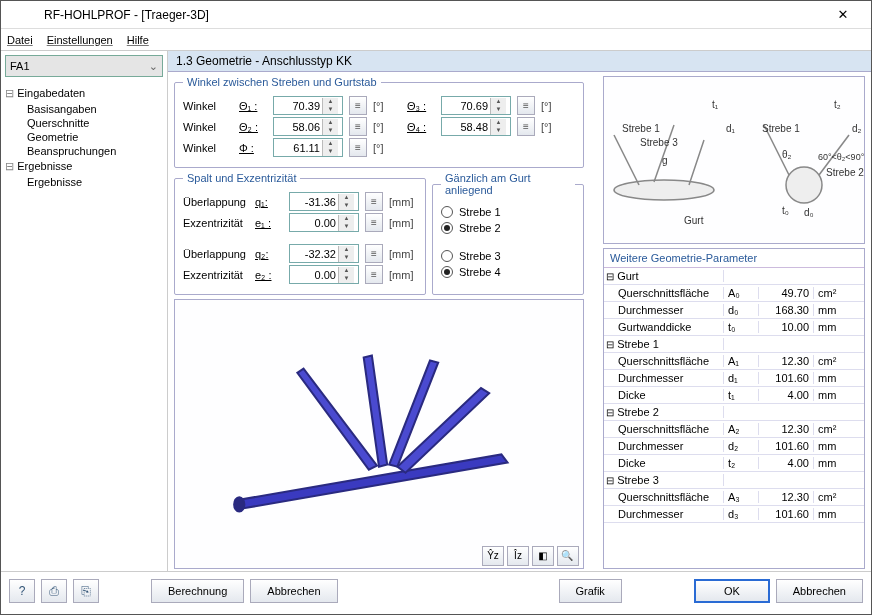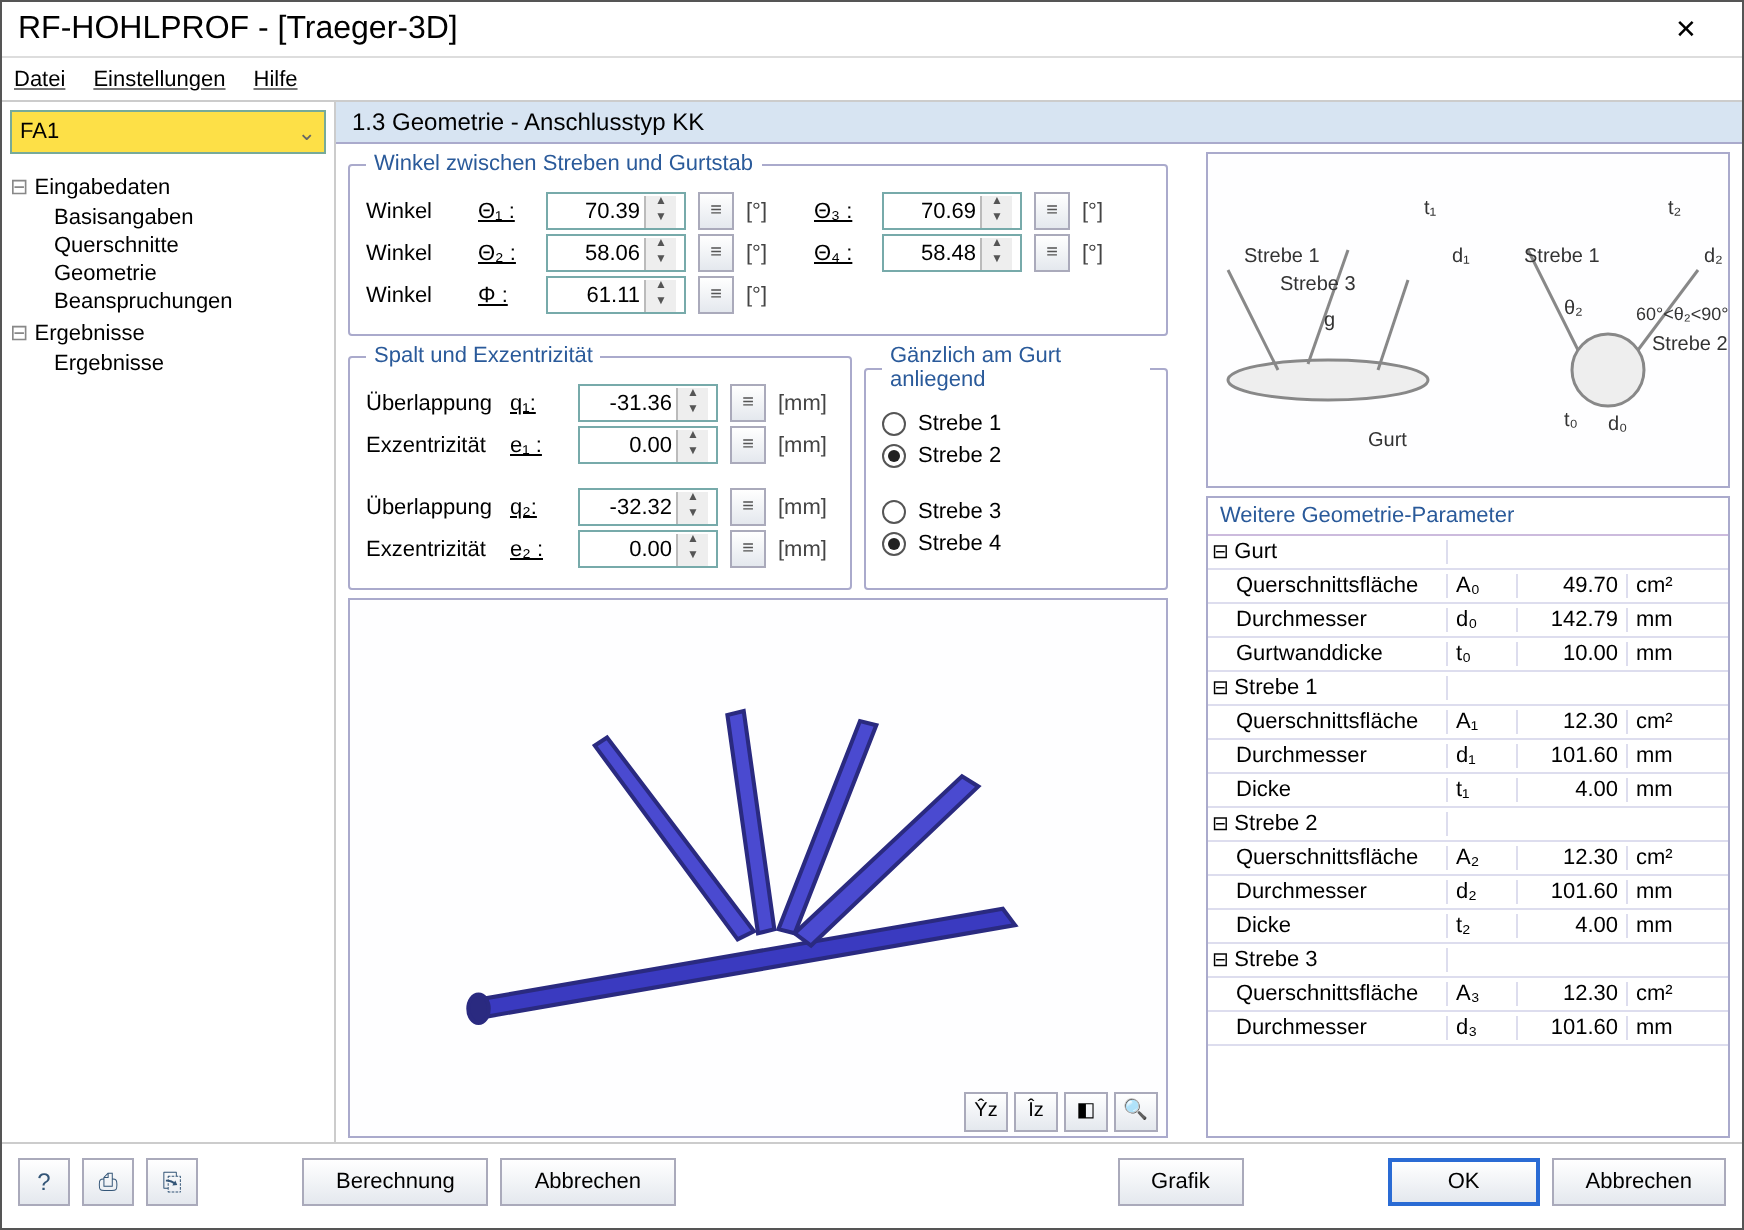--- a/index.html
+++ b/index.html
@@ -1,24 +1,24 @@
 <!DOCTYPE html>
 <html><head>
 <meta charset="utf-8">
 <style>
 * { box-sizing: border-box; margin: 0; padding: 0; font-family: "Segoe UI", Tahoma, sans-serif; font-size: 11px; }
 body { background: #fff; width: 872px; height: 615px; overflow: hidden; border: 1px solid #555; }
 .titlebar { height: 28px; background: #fff; display: flex; align-items: center; padding: 0 8px; border-bottom: 1px solid #ddd; }
-.titlebar-text { flex: 1; font-size: 16px; }
+.titlebar-text { flex: 1; font-size: 12px; margin-left: 35px; }
 .close-btn { width: 40px; height: 26px; text-align: center; line-height: 26px; font-size: 13px; }
 .menubar { height: 22px; display: flex; align-items: center; padding: 0 6px; gap: 14px; border-bottom: 1px solid #ccc; }
 .menubar span { text-decoration: underline; text-decoration-color: #777; }
 .main { display: flex; height: 520px; }
 .leftcol { width: 175px; border-right: 1px solid #ccc; display: flex; flex-direction: column; }
-.combo { margin: 4px; height: 22px; border: 1px solid #7a9; background: #fde047; display: flex; align-items: center; padding: 0 4px; justify-content: space-between; }
+.combo { margin: 4px; height: 22px; border: 1px solid #7a9; background: #e5e5e5; display: flex; align-items: center; padding: 0 4px; justify-content: space-between; }
 .combo .chev { color: #666; }
 .tree { padding: 4px 4px; flex:1; overflow:auto;}
 .tree-cat { margin: 2px 0; }
 .tree-item { margin-left: 22px; padding: 1px 0; }
 .tree-cat::before { content: "⊟ "; color:#888;}
 .rightcol { flex: 1; display: flex; flex-direction: column; }
 .section-title { background: #d7e4f2; padding: 3px 8px; font-size: 12px; border-bottom:1px solid #aac; }
 .content { flex:1; padding: 4px 6px 2px 6px; display:flex; gap:19px; }
 .contentleft { width: 410px; display:flex; flex-direction:column; gap:4px;}
 .contentright { flex:1; display:flex; flex-direction:column; gap:4px;}
@@ -299,21 +299,21 @@
               </div>
             <div class="prow">
                 <div class="pcell1">Querschnittsfläche</div>
                 <div class="pcell2">A₀</div>
                 <div class="pcell3">49.70</div>
                 <div class="pcell4">cm²</div>
               </div>
             <div class="prow">
                 <div class="pcell1">Durchmesser</div>
                 <div class="pcell2">d₀</div>
-                <div class="pcell3">142.79</div>
+                <div class="pcell3">168.30</div>
                 <div class="pcell4">mm</div>
               </div>
             <div class="prow">
                 <div class="pcell1">Gurtwanddicke</div>
                 <div class="pcell2">t₀</div>
                 <div class="pcell3">10.00</div>
                 <div class="pcell4">mm</div>
               </div>
             <div class="prow">
                 <div class="pcell1 grp">Strebe 1</div>

